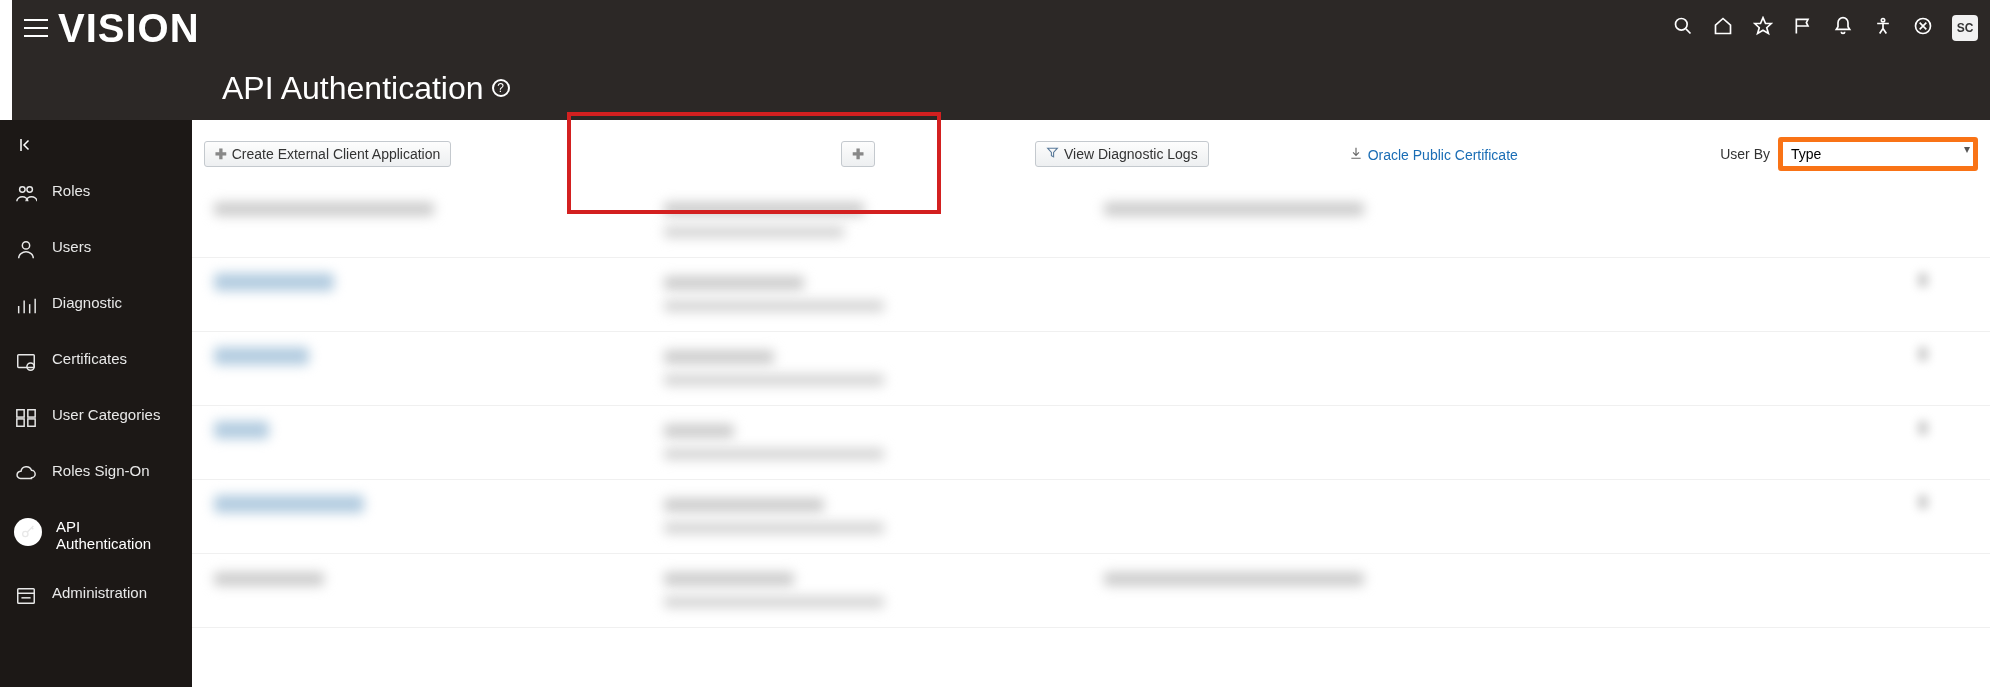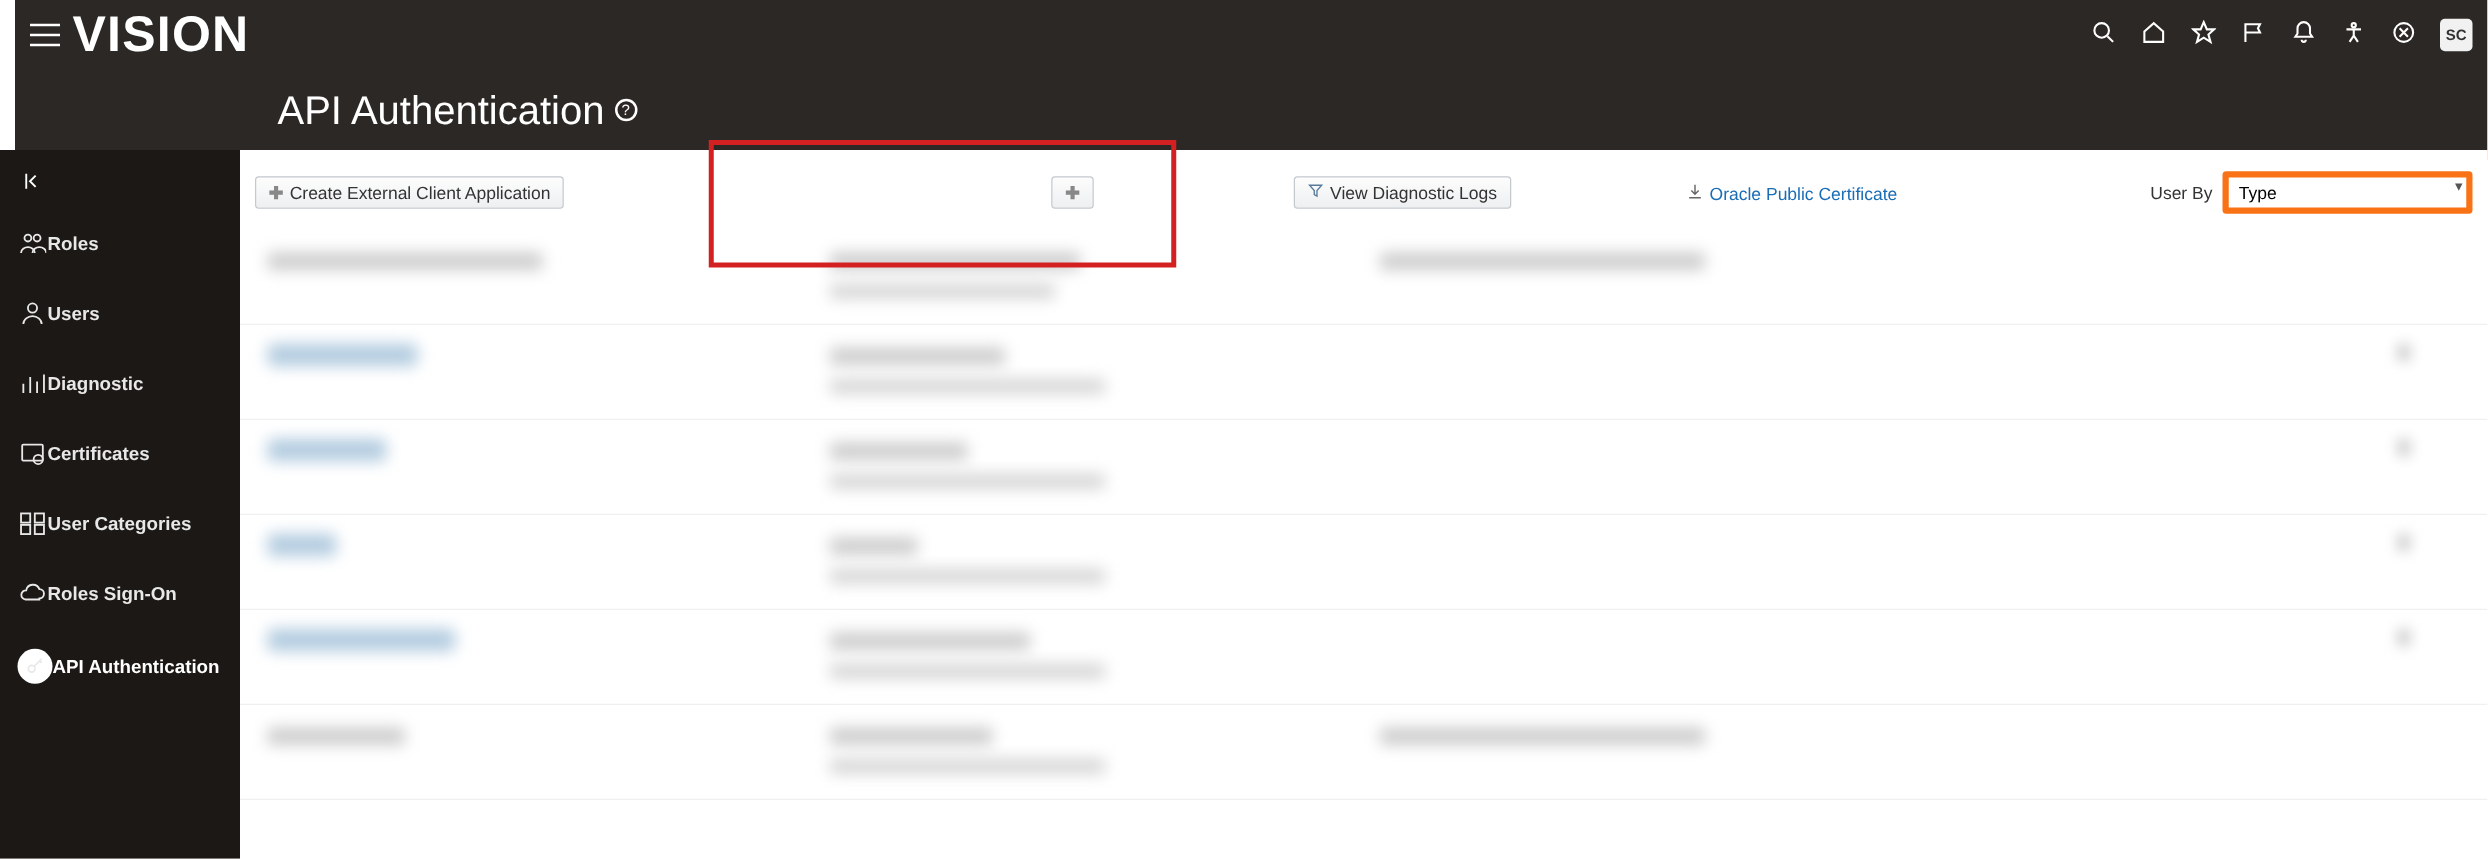--- a/index.html
+++ b/index.html
@@ -110,26 +110,26 @@
   color: #fff;
   padding-top: 8px;
 }
 .collapse-btn {
   padding: 8px 18px;
   cursor: pointer;
   color: #fff;
 }
 .sidebar-item {
   display: flex;
-  align-items: center;
+  align-items: flex-start;
+  gap: 14px;
   padding: 16px 14px;
   font-size: 15px;
   cursor: pointer;
   color: #e8e8e8;
-  font-weight: bold;
 }
 .sidebar-item.active {
   color: #fff;
 }
 .sidebar-item.active .sicon-keycircle {
   background: #fff;
   color: #1c1816;
 }
 .sicon {
   width: 24px; height: 24px;
@@ -421,20 +421,30 @@
     <div class="sidebar-item active">
       <span class="sicon sicon-keycircle">
         <svg width="16" height="16" viewBox="0 0 24 24" fill="none" stroke="#1c1816" stroke-width="2">
             <circle cx="8" cy="15" r="4"></circle>
             <path d="M11 12l9-9M17 5l3 3"></path>
           </svg>
       </span>
       <span>API Authentication</span>
     </div>
 
+    <div class="sidebar-item">
+      <span class="sicon">
+        <svg width="22" height="22" viewBox="0 0 24 24" fill="none" stroke="#e8e8e8" stroke-width="1.6">
+            <rect x="3" y="4" width="18" height="16" rx="1"></rect>
+            <line x1="3" y1="9" x2="21" y2="9"></line>
+            <line x1="7" y1="14" x2="17" y2="14"></line>
+          </svg>
+      </span>
+      <span>Administration</span>
+    </div>
   </div>
 
   <div class="main">
 
     <div class="toolbar">
       <button class="tbn">
         <span class="plus">✚</span>
         <span>Create External Client Application</span>
       </button>
       <div class="spacer-1"></div>

